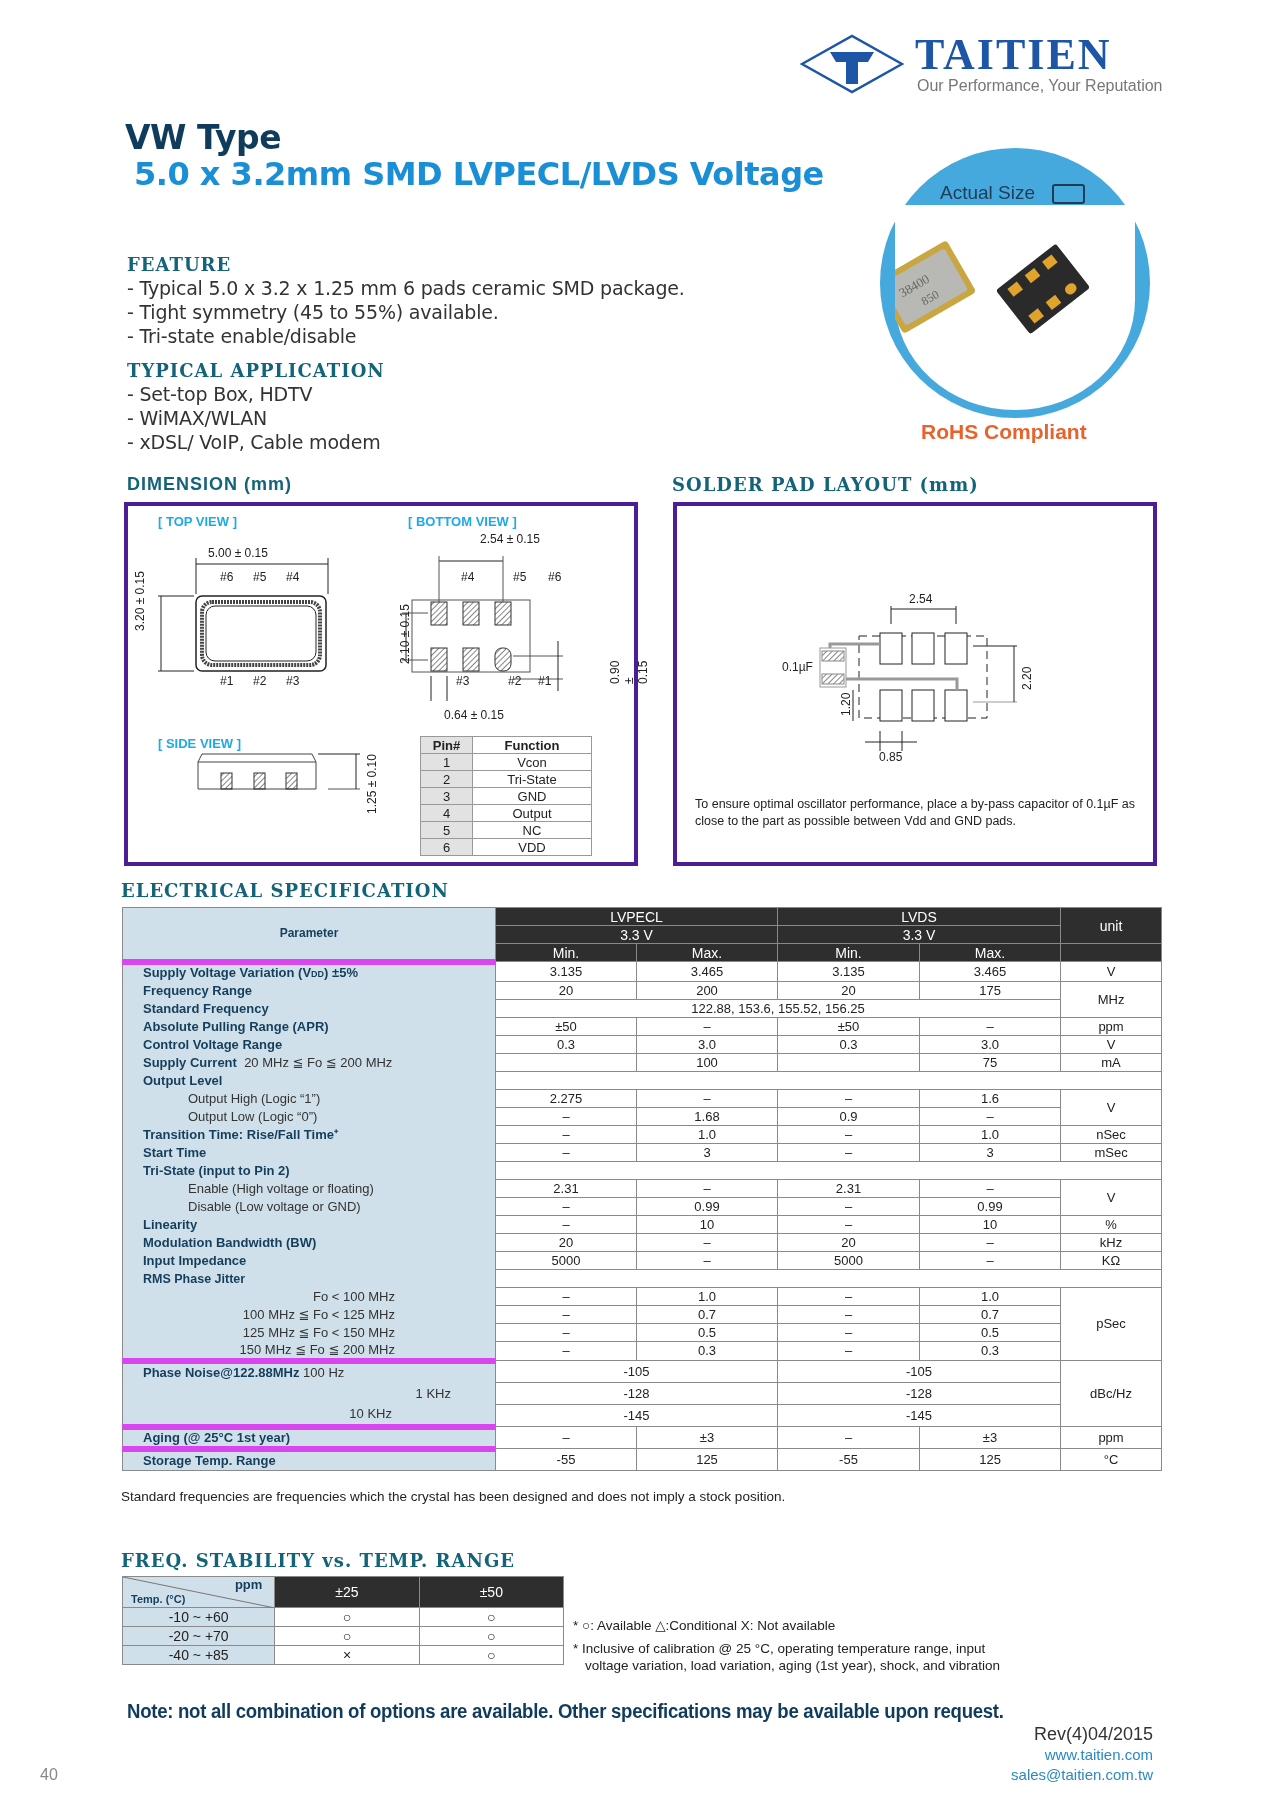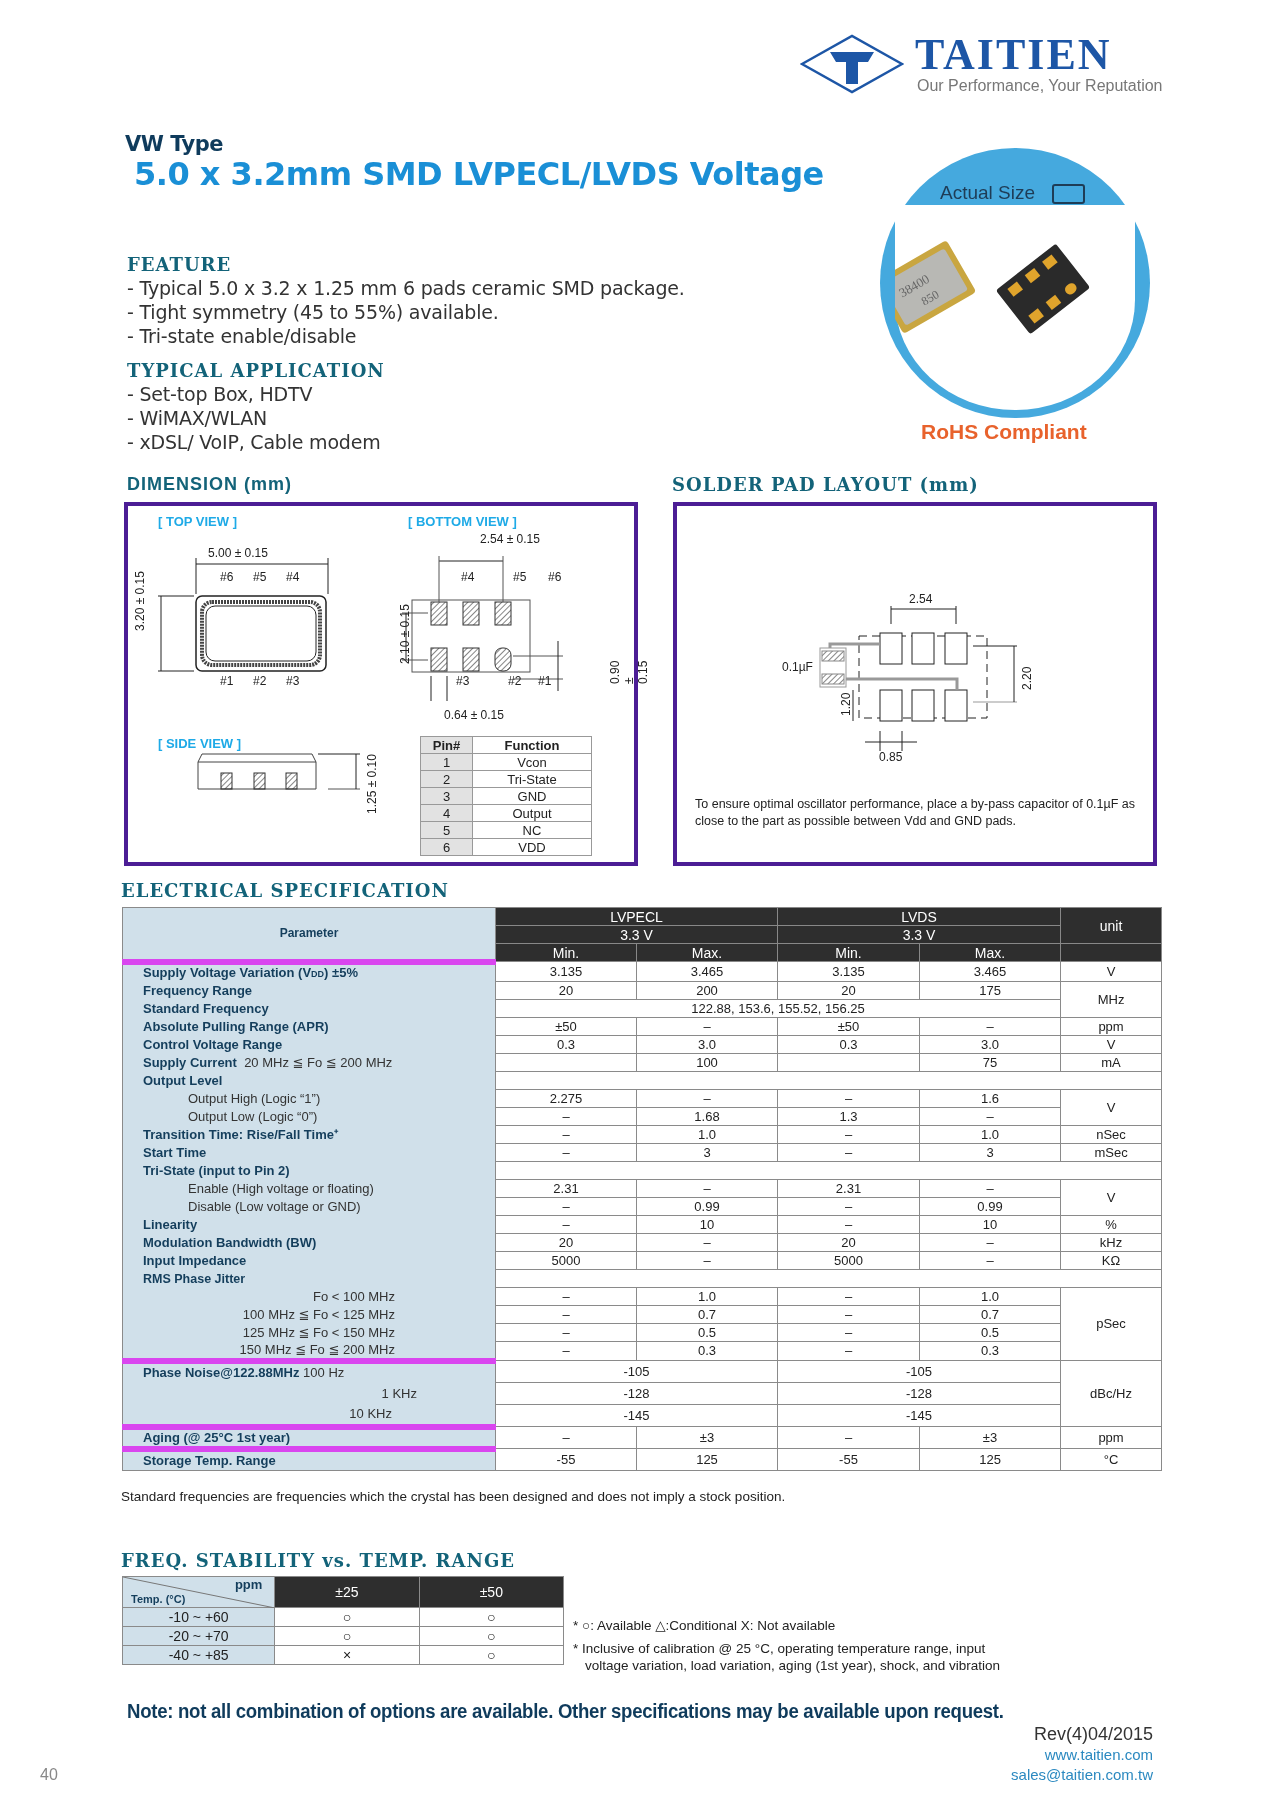--- a/index.html
+++ b/index.html
@@ -6,21 +6,21 @@
   body { width: 1269px; height: 1798px; background: #ffffff; font-family: "Liberation Sans", sans-serif; color: #222; position: relative; overflow: hidden; }
   .abs { position: absolute; }
 
   
   .logo { left: 800px; top: 30px; width: 380px; height: 70px; }
   .logo-diamond { left: 0; top: 4px; width: 104px; height: 60px; }
   .logo-name { left: 115px; top: 0; font-family: "Liberation Serif", serif; font-weight: bold; font-size: 44px; color: #1d56a6; letter-spacing: 2px; line-height: 50px; }
   .logo-tag { left: 117px; top: 46px; font-size: 16px; color: #777; line-height: 20px; }
 
   
-  .title-type { left: 125px; top: 132px; font-size: 21px; font-weight: bold; color: #0f3b5c; font-family: "DejaVu Sans", sans-serif; letter-spacing: -0.5px; }
+  .title-type { left: 125px; top: 118px; font-size: 33px; font-weight: bold; color: #0f3b5c; font-family: "DejaVu Sans", sans-serif; letter-spacing: -0.5px; }
   .title-main { left: 134px; top: 156px; font-size: 32px; font-weight: bold; color: #1a8fd6; font-family: "DejaVu Sans", sans-serif; line-height: 37px; letter-spacing: -0.5px; }
 
   .sec-head { font-family: "DejaVu Serif", serif; font-weight: bold; color: #136379; font-size: 18px; letter-spacing: 1px; }
   .bullets { font-size: 19px; color: #333; line-height: 24px; font-family: "DejaVu Sans", sans-serif; font-weight: normal; letter-spacing: -0.2px; }
 
   
   .circle { left: 880px; top: 148px; width: 270px; height: 270px; border-radius: 50%; background: #45a9de; }
   .circle-inner { left: 895px; top: 205px; width: 240px; height: 205px; background: #fff; border-radius: 0 0 120px 120px / 0 0 110px 110px; }
   .actual-size { left: 940px; top: 182px; font-size: 19px; color: #1e3c56; }
   .actual-box { left: 1052px; top: 184px; width: 33px; height: 20px; border: 2px solid #1e3c56; border-radius: 3px; }
@@ -339,21 +339,21 @@
     <td>2.275</td>
     <td>–</td>
     <td>–</td>
     <td>1.6</td>
     <td rowspan="2">V</td>
   </tr>
   <tr>
     <td class="param sub">Output Low  (Logic “0”)</td>
     <td>–</td>
     <td>1.68</td>
-    <td>1.3</td>
+    <td>0.9</td>
     <td>–</td>
   </tr>
   <tr>
     <td class="param">Transition Time: Rise/Fall Time⁺</td>
     <td>–</td>
     <td>1.0</td>
     <td>–</td>
     <td>1.0</td>
     <td>nSec</td>
   </tr>
@@ -441,21 +441,21 @@
     <td>–</td>
     <td>0.3</td>
   </tr>
   <tr style="height:22px;padding-left:45px;">
     <td class="param top"><span>Phase Noise@122.88MHz</span> <span class="norm">100 Hz</span></td>
     <td colspan="2">-105</td>
     <td colspan="2">-105</td>
     <td rowspan="3">dBc/Hz</td>
   </tr>
   <tr style="height:22px;">
-    <td class="param rt" style="padding-right:78px;">1 KHz</td>
+    <td class="param rt" style="padding-right:44px;">1 KHz</td>
     <td colspan="2">-128</td>
     <td colspan="2">-128</td>
   </tr>
   <tr style="height:22px;">
     <td class="param rt" style="padding-right:103px;">10 KHz</td>
     <td colspan="2">-145</td>
     <td colspan="2">-145</td>
   </tr>
   <tr style="height:22px;">
     <td class="param top">Aging (@ 25°C 1st year)</td>

